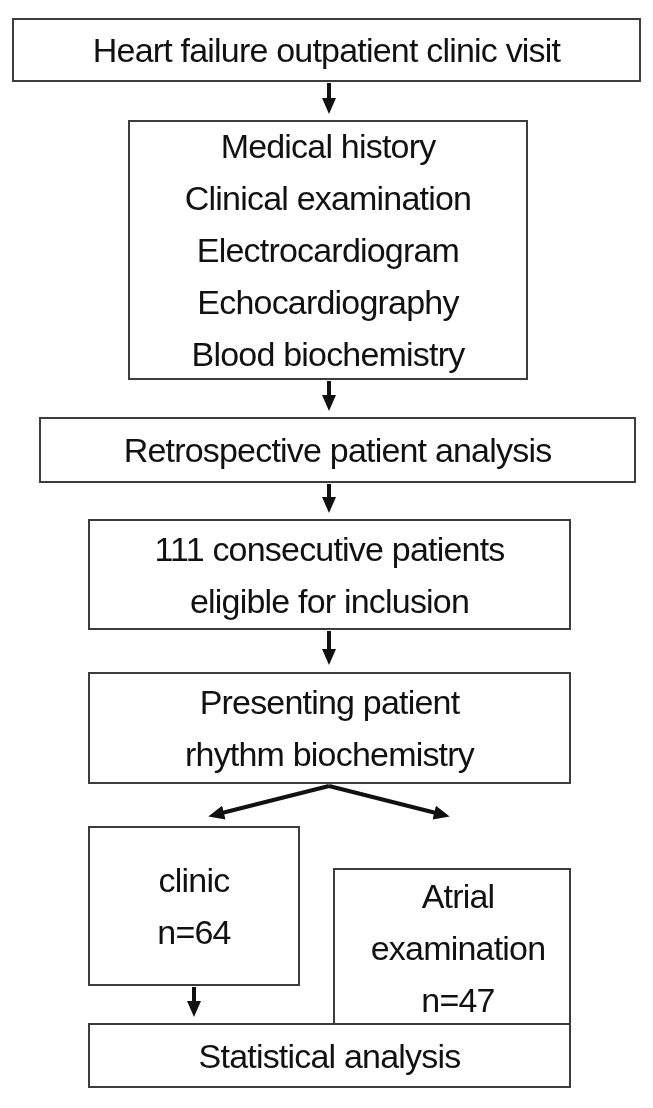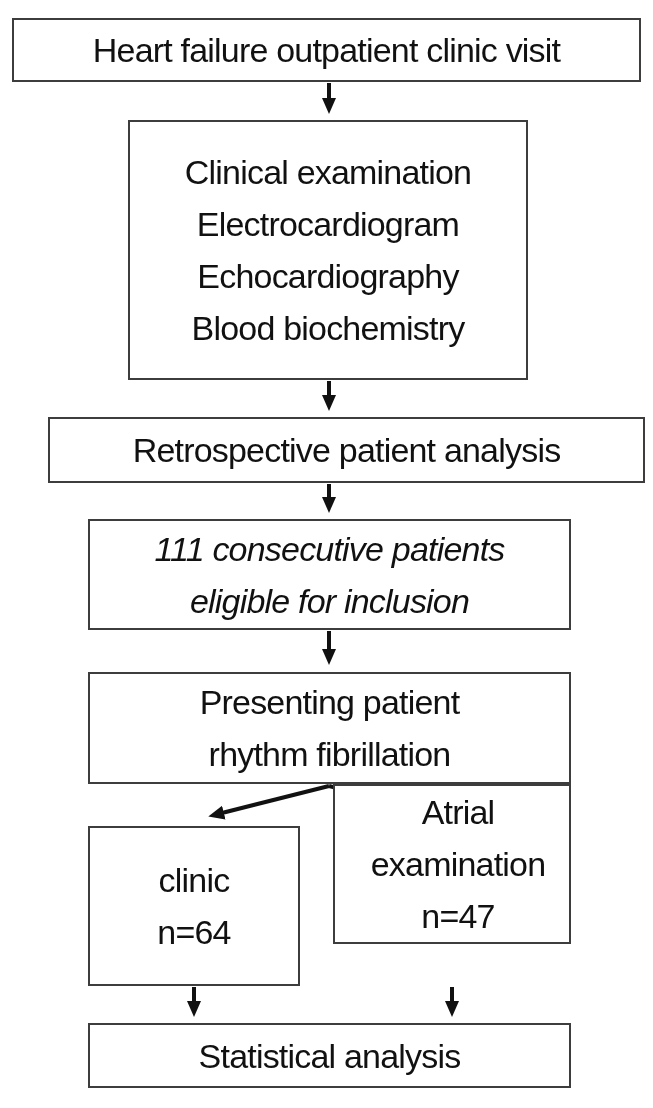--- a/index.html
+++ b/index.html
@@ -34,25 +34,25 @@
     justify-content: center;
     text-align: center;
     font-size: 34px;
     letter-spacing: -0.8px;
     line-height: 52px;
   }
   .node .line { white-space: nowrap; }
 
   #node-clinic-visit        { left: 12px;  top: 18px;   width: 629px; height: 64px;  }
   #node-assessment          { left: 128px; top: 120px;  width: 400px; height: 260px; }
-  #node-retrospective       { left: 48px;  top: 417px;  width: 597px; height: 66px;  }
-  #node-eligible            { left: 88px;  top: 519px;  width: 483px; height: 111px; font-style: italic; }
+  #node-retrospective       { left: 39px;  top: 417px;  width: 597px; height: 66px;  }
+  #node-eligible            { left: 88px;  top: 519px;  width: 483px; height: 111px; }
   #node-rhythm              { left: 88px;  top: 672px;  width: 483px; height: 112px; }
   #node-sinus               { left: 88px;  top: 826px;  width: 212px; height: 160px; }
-  #node-afib                { left: 333px; top: 784px;  width: 238px; height: 160px; padding-left: 12px; }
+  #node-afib                { left: 333px; top: 868px;  width: 238px; height: 160px; padding-left: 12px; }
   #node-statistical         { left: 88px;  top: 1023px; width: 483px; height: 65px; text-align: right;  }
 </style>
 </head>
 <body>
 
 <div class="canvas">
 
   <svg class="arrow-layer" viewBox="0 0 653 1108" xmlns="http://www.w3.org/2000/svg">
     <defs>
       <marker id="arrowhead" viewBox="0 0 10 10" refX="6" refY="5" markerWidth="4.2" markerHeight="4.2" orient="auto-start-reverse">
@@ -67,38 +67,39 @@
     <line x1="329" y1="786" x2="444" y2="815" stroke="#111111" stroke-width="4" marker-end="url(#arrowhead)"></line>
     <line x1="194" y1="987" x2="194" y2="1011" stroke="#111111" stroke-width="4" marker-end="url(#arrowhead)"></line>
     <line x1="452" y1="987" x2="452" y2="1011" stroke="#111111" stroke-width="4" marker-end="url(#arrowhead)"></line>
   </svg>
 
   <div class="node" id="node-clinic-visit">
     <div class="line">Heart failure outpatient clinic visit</div>
   </div>
 
   <div class="node" id="node-assessment">
+    <div class="line">Medical history</div>
     <div class="line">Clinical examination</div>
     <div class="line">Electrocardiogram</div>
     <div class="line">Echocardiography</div>
     <div class="line">Blood biochemistry</div>
   </div>
 
   <div class="node" id="node-retrospective">
     <div class="line">Retrospective patient analysis</div>
   </div>
 
   <div class="node" id="node-eligible">
     <div class="line">111 consecutive patients</div>
     <div class="line">eligible for inclusion</div>
   </div>
 
   <div class="node" id="node-rhythm">
     <div class="line">Presenting patient</div>
-    <div class="line">rhythm fibrillation</div>
+    <div class="line">rhythm biochemistry</div>
   </div>
 
   <div class="node" id="node-sinus">
     <div class="line">clinic</div>
     <div class="line">n=64</div>
   </div>
 
   <div class="node" id="node-afib">
     <div class="line">Atrial</div>
     <div class="line">examination</div>

